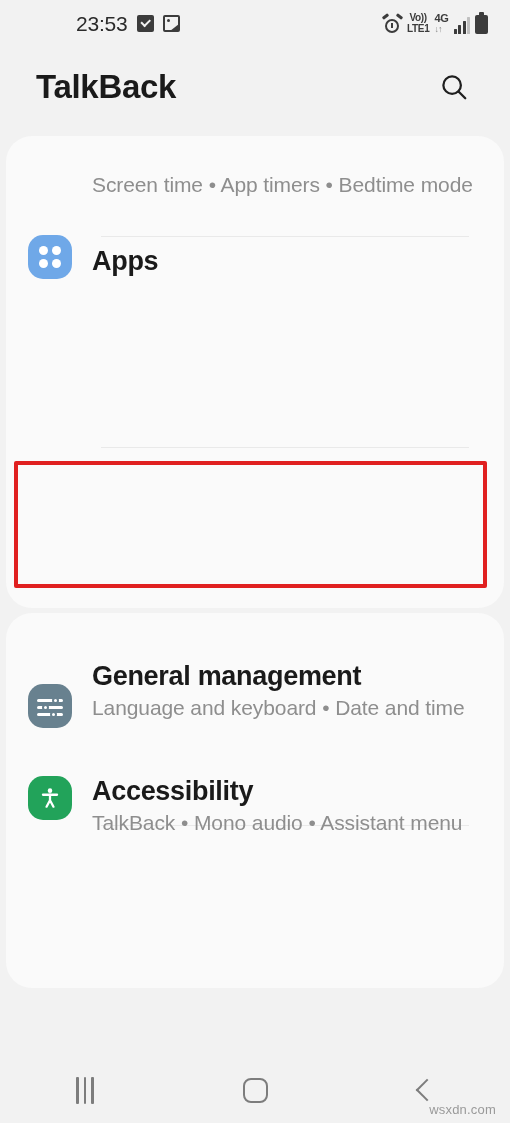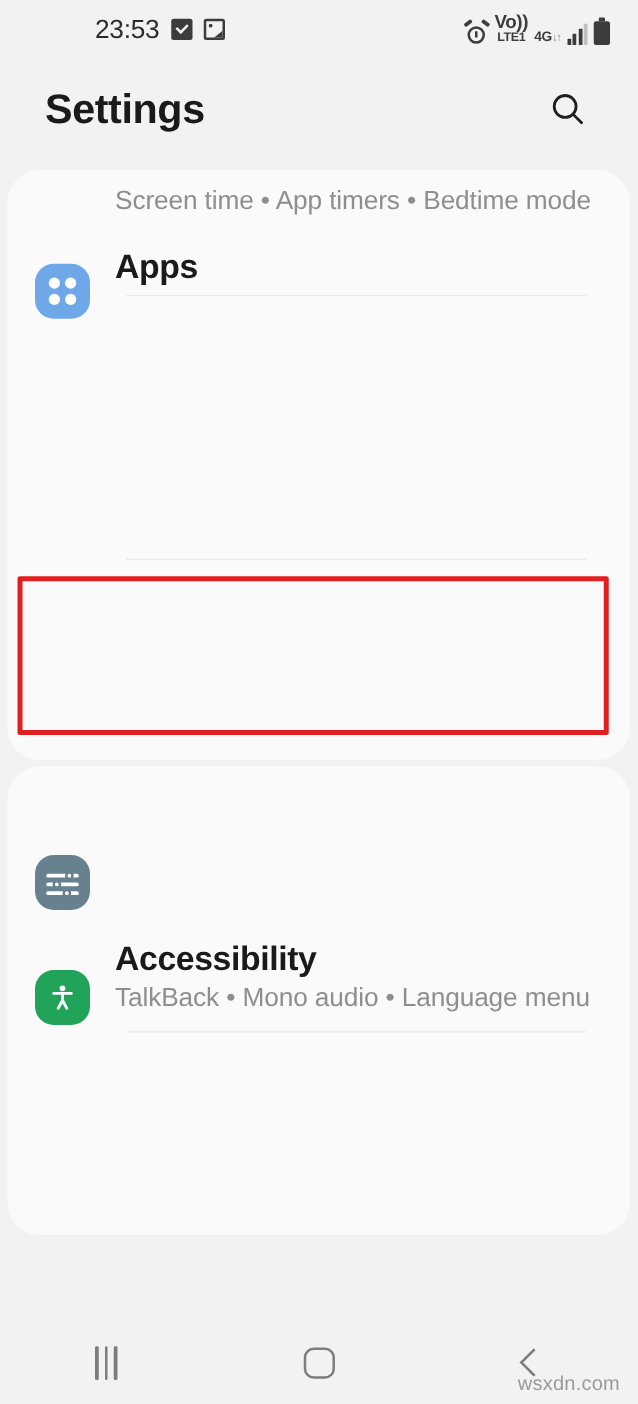--- a/index.html
+++ b/index.html
@@ -106,24 +106,25 @@
   }
   .icon-volte {
     display: flex;
     flex-direction: column;
     align-items: center;
     line-height: 1;
     color: #3c3c3c;
     font-size: 9px;
     font-weight: 700;
   }
-  .icon-volte .l1 { font-size: 15px; letter-spacing: -0.3px; }
+  .icon-volte .l1 { font-size: 10px; letter-spacing: -0.3px; }
   .icon-volte .l2 { font-size: 10px; letter-spacing: -0.3px; margin-top: 1px; }
   .icon-4g {
     display: flex;
+    flex-direction: column;
     align-items: flex-start;
     line-height: 1;
     color: #3c3c3c;
   }
   .icon-4g .g { font-size: 11px; font-weight: 700; letter-spacing: -0.3px; }
   .icon-4g .arrows { font-size: 9px; color: #8a8a8a; margin-top: 1px; letter-spacing: -1px; }
   .icon-signal {
     display: flex;
     align-items: flex-end;
     gap: 1.5px;
@@ -203,20 +204,21 @@
     width: 44px;
     min-width: 44px;
     display: flex;
     justify-content: center;
     margin-left: 22px;
   }
   .row-body {
     margin-left: 20px;
     padding-right: 8px;
     flex: 1;
+    margin-top: 24px;
   }
   .row-title {
     font-size: 27px;
     font-weight: 700;
     color: #1a1a1a;
     line-height: 1.12;
     letter-spacing: -0.3px;
   }
   .row-sub {
     font-size: 21px;
@@ -330,21 +332,21 @@
     border-left: 2.8px solid #7d7d7d;
     border-bottom: 2.8px solid #7d7d7d;
     transform: rotate(45deg);
     margin-left: 4px;
   }
 
   .watermark {
     position: absolute;
     right: 14px;
     bottom: 6px;
-    font-size: 16px;
+    font-size: 13px;
     color: #9a9a9a;
     font-family: "Liberation Sans", sans-serif;
     letter-spacing: 0.2px;
   }
 </style>
 </head>
 <body>
 
 <div class="statusbar">
   <div class="sb-left">
@@ -371,21 +373,21 @@
       <span></span>
         <span></span>
         <span></span>
         <span></span>
     </span>
     <span class="icon-battery"></span>
   </div>
 </div>
 
 <div class="appbar">
-  <div class="appbar-title">Settings</div>
+  <div class="appbar-title">TalkBack</div>
   <div class="appbar-actions">
     <button class="search-btn">
       <svg width="30" height="30" viewBox="0 0 24 24" fill="none">
         <circle cx="10.5" cy="10.5" r="7" stroke="#1f1f1f" stroke-width="1.8"></circle>
         <line x1="15.6" y1="15.6" x2="21" y2="21" stroke="#1f1f1f" stroke-width="1.8" stroke-linecap="round"></line>
       </svg>
     </button>
   </div>
 </div>
 
@@ -432,37 +434,41 @@
           <span class="sliders">
             <span class="bar b1"></span>
               <span class="knob k1"></span>
             <span class="bar b2"></span>
               <span class="knob k2"></span>
             <span class="bar b3"></span>
               <span class="knob k3"></span>
           </span>
         </span>
       </div>
+      <div class="row-body">
+        <div class="row-title">General management</div>
+        <div class="row-sub">Language and keyboard • Date and time</div>
+      </div>
     </div>
 
     <div class="divider" style="top:212px;"></div>
 
     <div class="row" style="padding-top:24px;">
       <div class="row-icon" style="margin-top:24px;">
         <span class="app-icon ic-access">
           <svg width="26" height="26" viewBox="0 0 24 24" fill="none">
             <circle cx="12" cy="5.2" r="2.1" fill="#fff"></circle>
             <path d="M5.5 9h13" stroke="#fff" stroke-width="2.1" stroke-linecap="round"></path>
             <path d="M12 9v5m0 0l-3.2 6m3.2-6l3.2 6" stroke="#fff" stroke-width="2.1" stroke-linecap="round"></path>
           </svg>
         </span>
       </div>
       <div class="row-body">
         <div class="row-title">Accessibility</div>
-        <div class="row-sub">TalkBack • Mono audio • Language menu</div>
+        <div class="row-sub">TalkBack • Mono audio • Assistant menu</div>
       </div>
     </div>
   </div>
 
 </div>
 
 <div class="navbar">
   <button class="nav-btn">
     <span class="nav-recents">
       <span></span>

